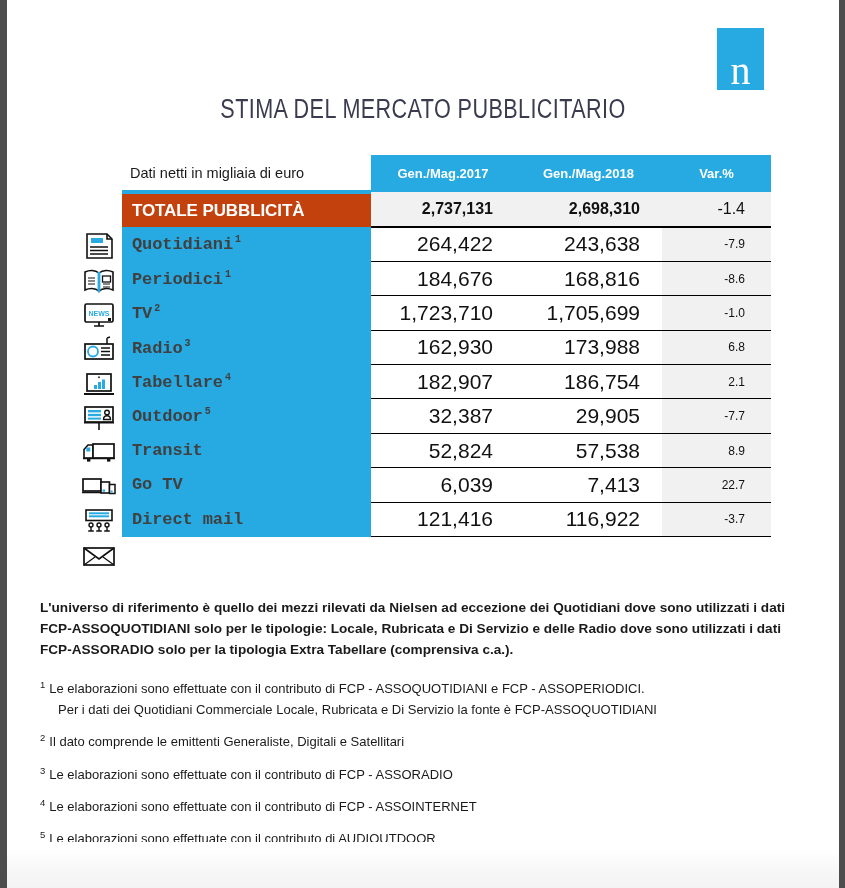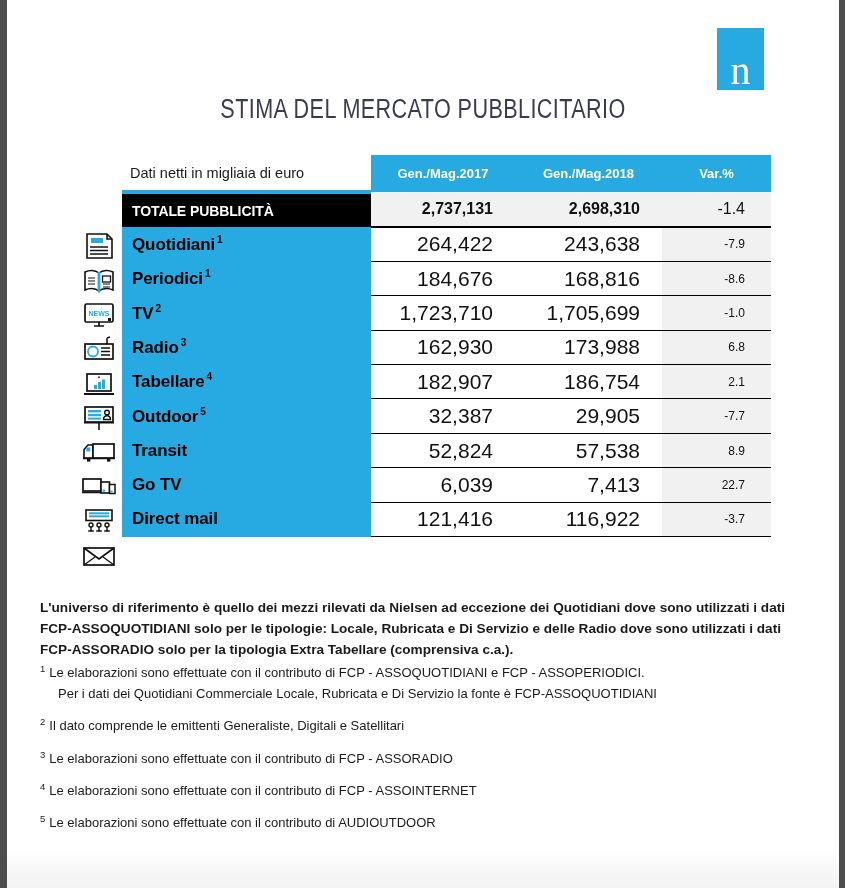--- a/index.html
+++ b/index.html
@@ -111,24 +111,24 @@
     color: #ffffff;
     font-weight: bold;
     font-size: 13px;
     text-align: center;
     font-family: "Liberation Sans Narrow", "Liberation Sans", sans-serif;
   }
 
   
   tr.total td { height: 35px; }
   td.total-label {
-    background: #000000;
+    background: #c2410c;
     color: #ffffff;
     font-weight: bold;
-    font-size: 14px;
+    font-size: 17px;
     padding-left: 10px;
     letter-spacing: -0.1px;
     font-family: "Liberation Sans Narrow", "Liberation Sans", sans-serif;
   }
   td.total-num {
     background: #f1f1f1;
     color: #111111;
     font-weight: bold;
     font-size: 16px;
     text-align: right;
@@ -144,26 +144,26 @@
     text-align: right;
     padding-right: 26px;
     border-bottom: 2px solid #000000;
     font-family: "Liberation Sans Narrow", "Liberation Sans", sans-serif;
   }
 
   
   tr.row td { height: 34.4px; }
   td.row-label {
     background: #27aae1;
-    color: #000000;
+    color: #404040;
     font-weight: bold;
     font-size: 17px;
     padding-left: 10px;
     letter-spacing: -0.1px;
-    font-family: Liberation Sans, sans-serif;
+    font-family: Liberation Mono, monospace;
   }
   td.row-label sup {
     font-size: 10px;
     font-weight: bold;
     margin-left: 2px;
     vertical-align: super;
   }
   td.row-num {
     background: #ffffff;
     color: #111111;
@@ -190,21 +190,21 @@
     position: absolute;
     left: 33px; top: 597px;
     width: 762px;
     font-family: "Liberation Sans Narrow", "Liberation Sans", sans-serif;
   }
   #intro-note {
     font-size: 13.6px;
     font-weight: bold;
     color: #1a1a1a;
     line-height: 21px;
-    margin: 0 0 0 0;
+    margin: 0 0 16px 0;
   }
   .fn {
     font-size: 13px;
     color: #1a1a1a;
     line-height: 18px;
     margin: 0 0 10px 0;
   }
   .fn sup {
     font-size: 9.5px;
     margin-right: 4px;

